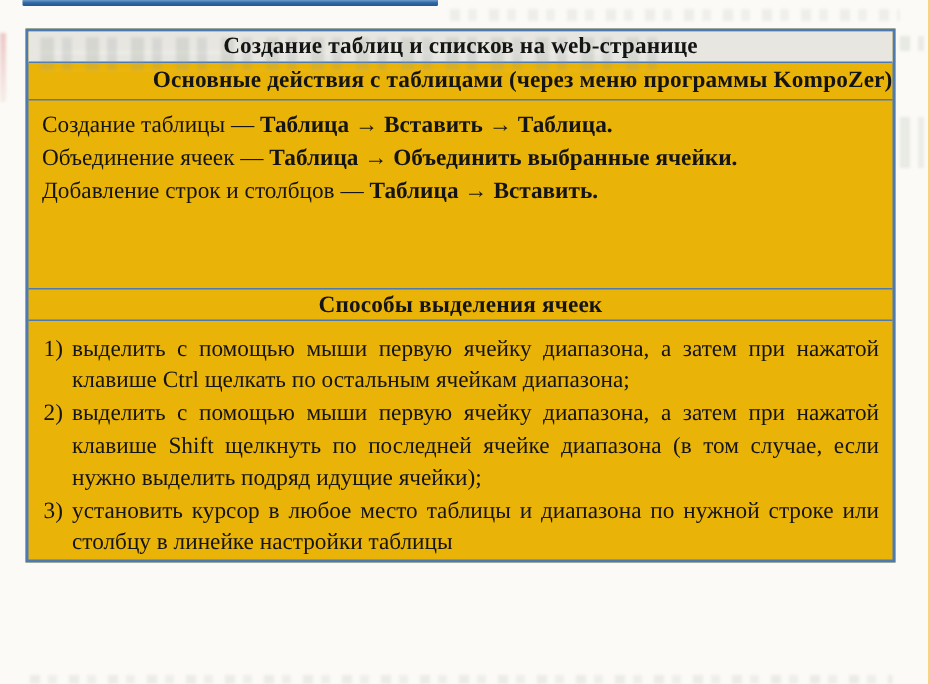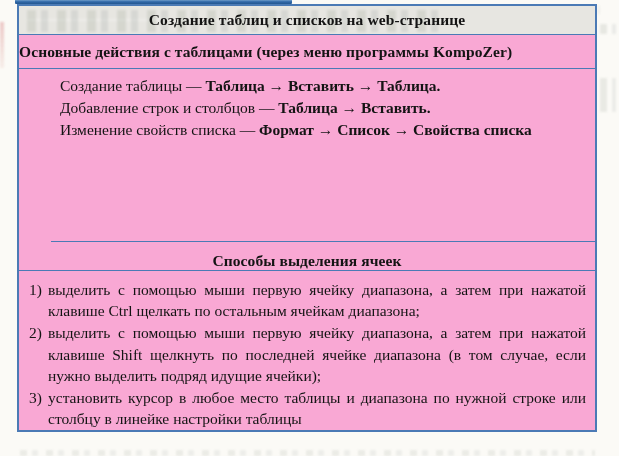--- a/index.html
+++ b/index.html
@@ -37,48 +37,48 @@
   .ghost.g-bottom{left:20px;top:450px;width:575px;height:6px;opacity:.4;}
   .ghost.g-right1{left:600px;top:24px;width:16px;height:10px;opacity:.5;}
   .ghost.g-right2{left:600px;top:78px;width:16px;height:34px;opacity:.45;}
   .smudge{
     position:absolute;left:0;top:22px;width:4px;height:46px;
     background:linear-gradient(180deg,rgba(224,160,160,.55),rgba(224,170,160,.15));
     filter:blur(1px);pointer-events:none;
   }
 
   .doc-table{
-    position:absolute;left:17px;top:4px;width:580px;height:428px;
+    position:absolute;left:17px;top:19px;width:580px;height:356px;
     border:2px solid var(--c-border);
-    background:#f9a8d4;
+    background:#eab308;
     display:flex;flex-direction:column;
   }
   .row{border-bottom:1.5px solid var(--c-border);position:relative;}
   .row:last-child{border-bottom:none;}
 
   .row-title{
     height:30px;background:var(--c-titlebg);
     display:flex;align-items:center;justify-content:center;
   }
   .row-title .ghost.in-title{
     left:8px;top:4px;width:420px;height:22px;opacity:.5;
     background:repeating-linear-gradient(90deg,
       rgba(146,156,140,.42) 0 9px, rgba(146,156,140,0) 9px 14px,
       rgba(136,146,148,.34) 14px 21px, rgba(136,146,148,0) 21px 30px),
       repeating-linear-gradient(0deg, rgba(0,0,0,0) 0 11px, rgba(255,255,255,.5) 11px 13px);
   }
   .row-subtitle{
-    height:34px;display:flex;align-items:center;justify-content:flex-start;
+    height:34px;display:flex;align-items:center;justify-content:flex-end;padding-left:48px;
   }
   .hdr{
     font-weight:bold;font-size:15.5px;letter-spacing:.1px;text-align:center;
     position:relative;z-index:1;
   }
 
-  .row-body1{height:177px;padding:6px 2px 0 9px;margin-left:32px;}
+  .row-body1{height:177px;padding:6px 2px 0 9px;}
   .row-body1 p{
     font-size:15.5px;line-height:22px;text-align:justify;
   }
   .row-body1 .b{font-weight:bold;}
 
   .row-header2{
     height:29px;display:flex;align-items:flex-end;justify-content:center;
   }
 
   .row-body2{flex:1;padding:8px 9px 0 3px;}
@@ -101,22 +101,22 @@
       <div class="ghost in-title"></div>
       <div class="hdr">Создание таблиц и списков на web-странице</div>
     </div>
 
     <div class="row row-subtitle">
       <div class="hdr">Основные действия с таблицами (через меню программы KompoZer)</div>
     </div>
 
     <div class="row row-body1">
       <p><span>Создание таблицы — </span><span class="b">Таблица → Вставить → Таблица.</span></p>
+      <p><span>Объединение ячеек — </span><span class="b">Таблица → Объединить выбранные ячейки.</span></p>
       <p><span>Добавление строк и столбцов — </span><span class="b">Таблица → Вставить.</span></p>
-      <p><span>Изменение свойств списка — </span><span class="b">Формат → Список → Свойства списка</span></p>
     </div>
 
     <div class="row row-header2">
       <div class="hdr">Способы выделения ячеек</div>
     </div>
 
     <div class="row row-body2">
       <div class="sel-item">
         <span class="num">1)</span>
         <span class="txt">выделить с помощью мыши первую ячейку диапазона, а затем при нажатой клавише Ctrl щелкать по остальным ячейкам диапазона;</span>

